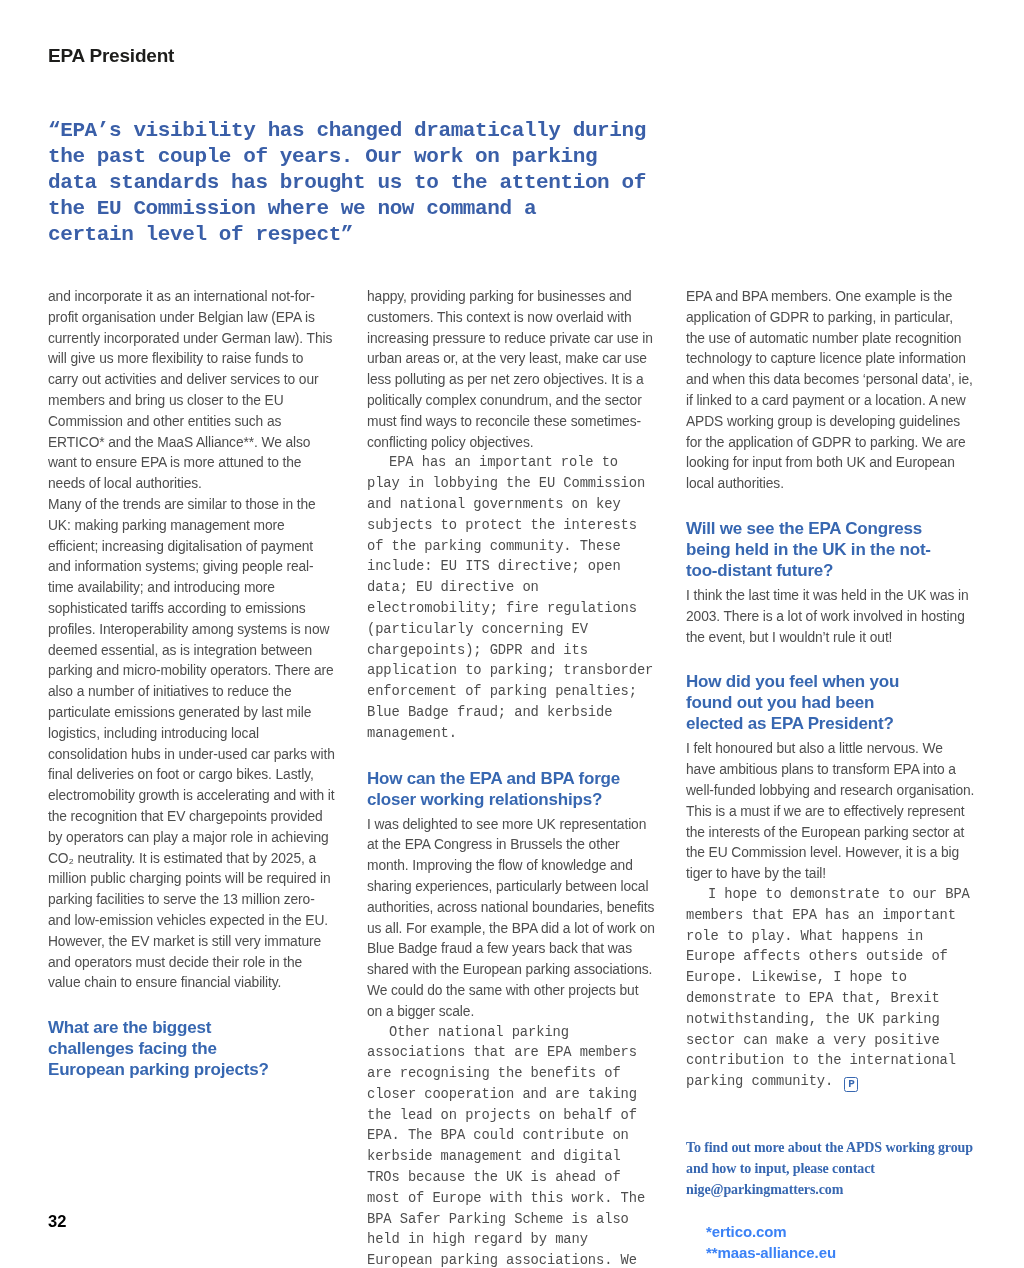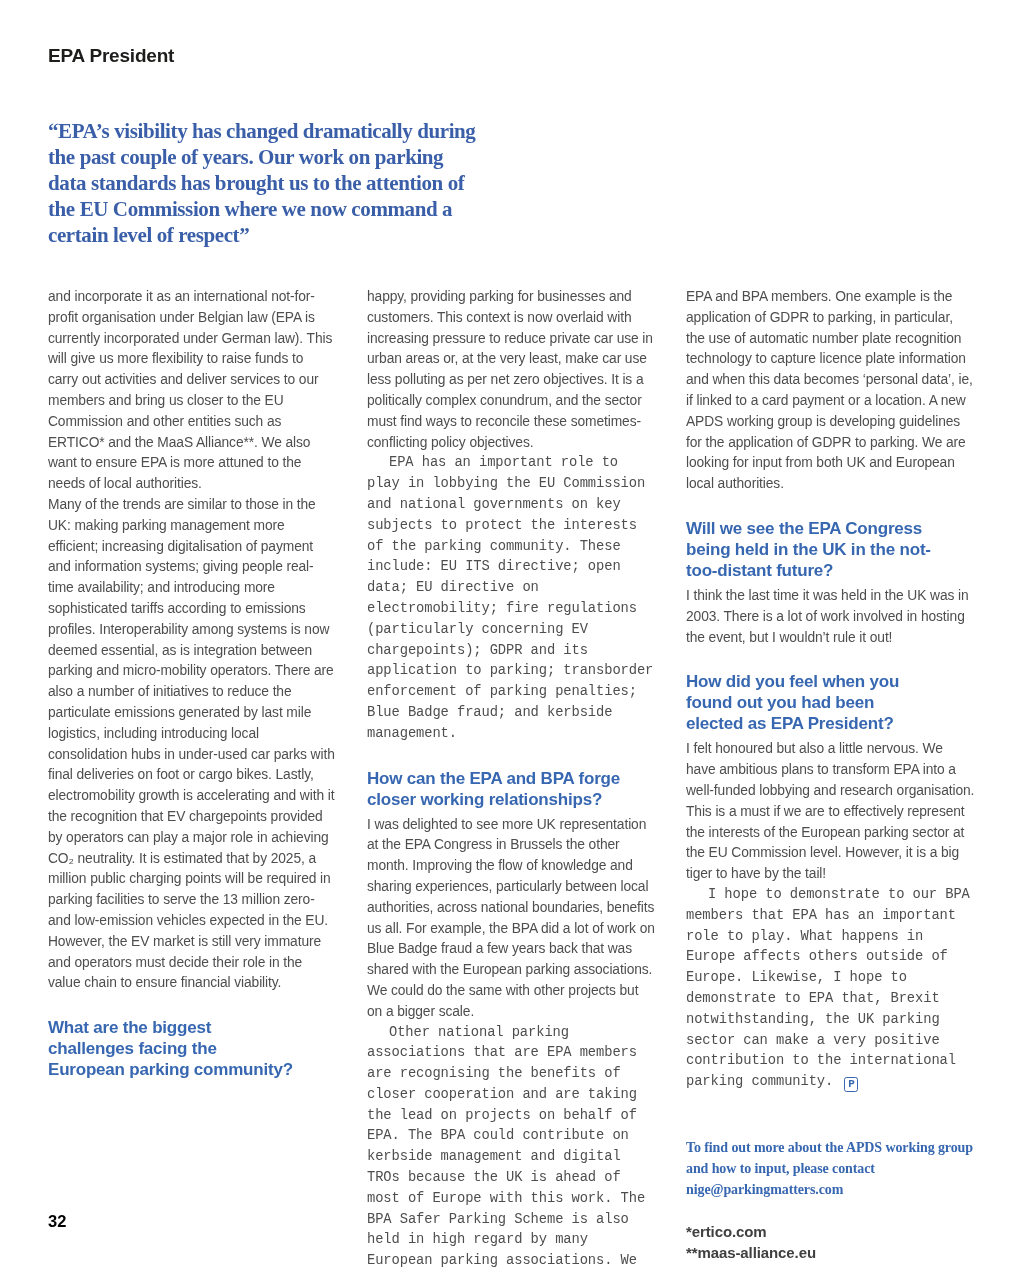--- a/index.html
+++ b/index.html
@@ -6,21 +6,21 @@
   .page {
     position:relative; width:1024px; height:1268px; background:#ffffff;
     font-family:"Liberation Sans", sans-serif; overflow:hidden;
   }
   .kicker {
     position:absolute; left:48px; top:45px;
     font-size:19px; font-weight:bold; color:#1d1d1b; letter-spacing:-0.2px;
   }
   .pull-quote {
     position:absolute; left:48px; top:118px; width:660px;
-    font-family:Liberation Serif, serif; font-weight:bold;
+    font-family:Liberation Mono, monospace; font-weight:bold;
     font-size:21px; line-height:26px; color:#3a5fa8;
     white-space:pre-line; letter-spacing:-0.4px;
   }
   .columns {
     position:absolute; left:48px; top:287px; width:928px;
     display:flex; gap:30px;
   }
   .col { width:289px; flex:0 0 289px; }
   p.body {
     margin:0; font-size:13.8px; line-height:20.8px; color:#4e4e4e;
@@ -30,21 +30,21 @@
   h3.subhead {
     margin:23px 0 5px 0; font-size:17px; line-height:21px; font-weight:bold;
     color:#3767b1; white-space:pre-line; letter-spacing:-0.2px;
   }
   .contact {
     margin-top:44px; font-size:14px; line-height:21px; font-weight:bold;
     color:#3767b1; letter-spacing:-0.1px;font-family:Liberation Serif, serif;
   }
   .footnotes {
     margin-top:21px; font-size:15px; line-height:21px; font-weight:bold;
-    color:#404040; white-space:pre-line; letter-spacing:-0.1px;
+    color:#3b82f6; white-space:pre-line; letter-spacing:-0.1px;margin-left:20px;
   }
   .p-end {
     display:inline-block; width:12px; height:13px;
     border:1.5px solid #3767b1; border-radius:2.5px;
     color:#3767b1; font-weight:bold; font-size:11px; line-height:13px;
     text-align:center; margin-left:3px; vertical-align:-2px; text-indent:0;
   }
   .folio {
     position:absolute; left:48px; top:1212px;
     font-size:16.5px; font-weight:bold; color:#000000;
@@ -63,21 +63,21 @@
 the EU Commission where we now command a
 certain level of respect”</div>
 
   <div class="columns">
 
     <div class="col">
       <p class="body">and incorporate it as an international not-for-profit organisation under Belgian law (EPA is currently incorporated under German law). This will give us more flexibility to raise funds to carry out activities and deliver services to our members and bring us closer to the EU Commission and other entities such as ERTICO* and the MaaS Alliance**. We also want to ensure EPA is more attuned to the needs of local authorities.</p>
       <p class="body">Many of the trends are similar to those in the UK: making parking management more efficient; increasing digitalisation of payment and information systems; giving people real-time availability; and introducing more sophisticated tariffs according to emissions profiles. Interoperability among systems is now deemed essential, as is integration between parking and micro-mobility operators. There are also a number of initiatives to reduce the particulate emissions generated by last mile logistics, including introducing local consolidation hubs in under-used car parks with final deliveries on foot or cargo bikes. Lastly, electromobility growth is accelerating and with it the recognition that EV chargepoints provided by operators can play a major role in achieving CO₂ neutrality. It is estimated that by 2025, a million public charging points will be required in parking facilities to serve the 13 million zero- and low-emission vehicles expected in the EU. However, the EV market is still very immature and operators must decide their role in the value chain to ensure financial viability.</p>
       <h3 class="subhead">What are the biggest
 challenges facing the
-European parking community?</h3>
+European parking projects?</h3>
     </div>
 
     <div class="col">
       <p class="body">happy, providing parking for businesses and customers. This context is now overlaid with increasing pressure to reduce private car use in urban areas or, at the very least, make car use less polluting as per net zero objectives. It is a politically complex conundrum, and the sector must find ways to reconcile these sometimes-conflicting policy objectives.</p>
       <p class="body indent">EPA has an important role to play in lobbying the EU Commission and national governments on key subjects to protect the interests of the parking community. These include: EU ITS directive; open data; EU directive on electromobility; fire regulations (particularly concerning EV chargepoints); GDPR and its application to parking; transborder enforcement of parking penalties; Blue Badge fraud; and kerbside management.</p>
       <h3 class="subhead">How can the EPA and BPA forge
 closer working relationships?</h3>
       <p class="body">I was delighted to see more UK representation at the EPA Congress in Brussels the other month. Improving the flow of knowledge and sharing experiences, particularly between local authorities, across national boundaries, benefits us all. For example, the BPA did a lot of work on Blue Badge fraud a few years back that was shared with the European parking associations. We could do the same with other projects but on a bigger scale.</p>
       <p class="body indent">Other national parking associations that are EPA members are recognising the benefits of closer cooperation and are taking the lead on projects on behalf of EPA. The BPA could contribute on kerbside management and digital TROs because the UK is ahead of most of Europe with this work. The BPA Safer Parking Scheme is also held in high regard by many European parking associations. We may be able to develop some aspects of the scheme on the European level.</p>
       <p class="body indent">There are several issues that affect both</p>

